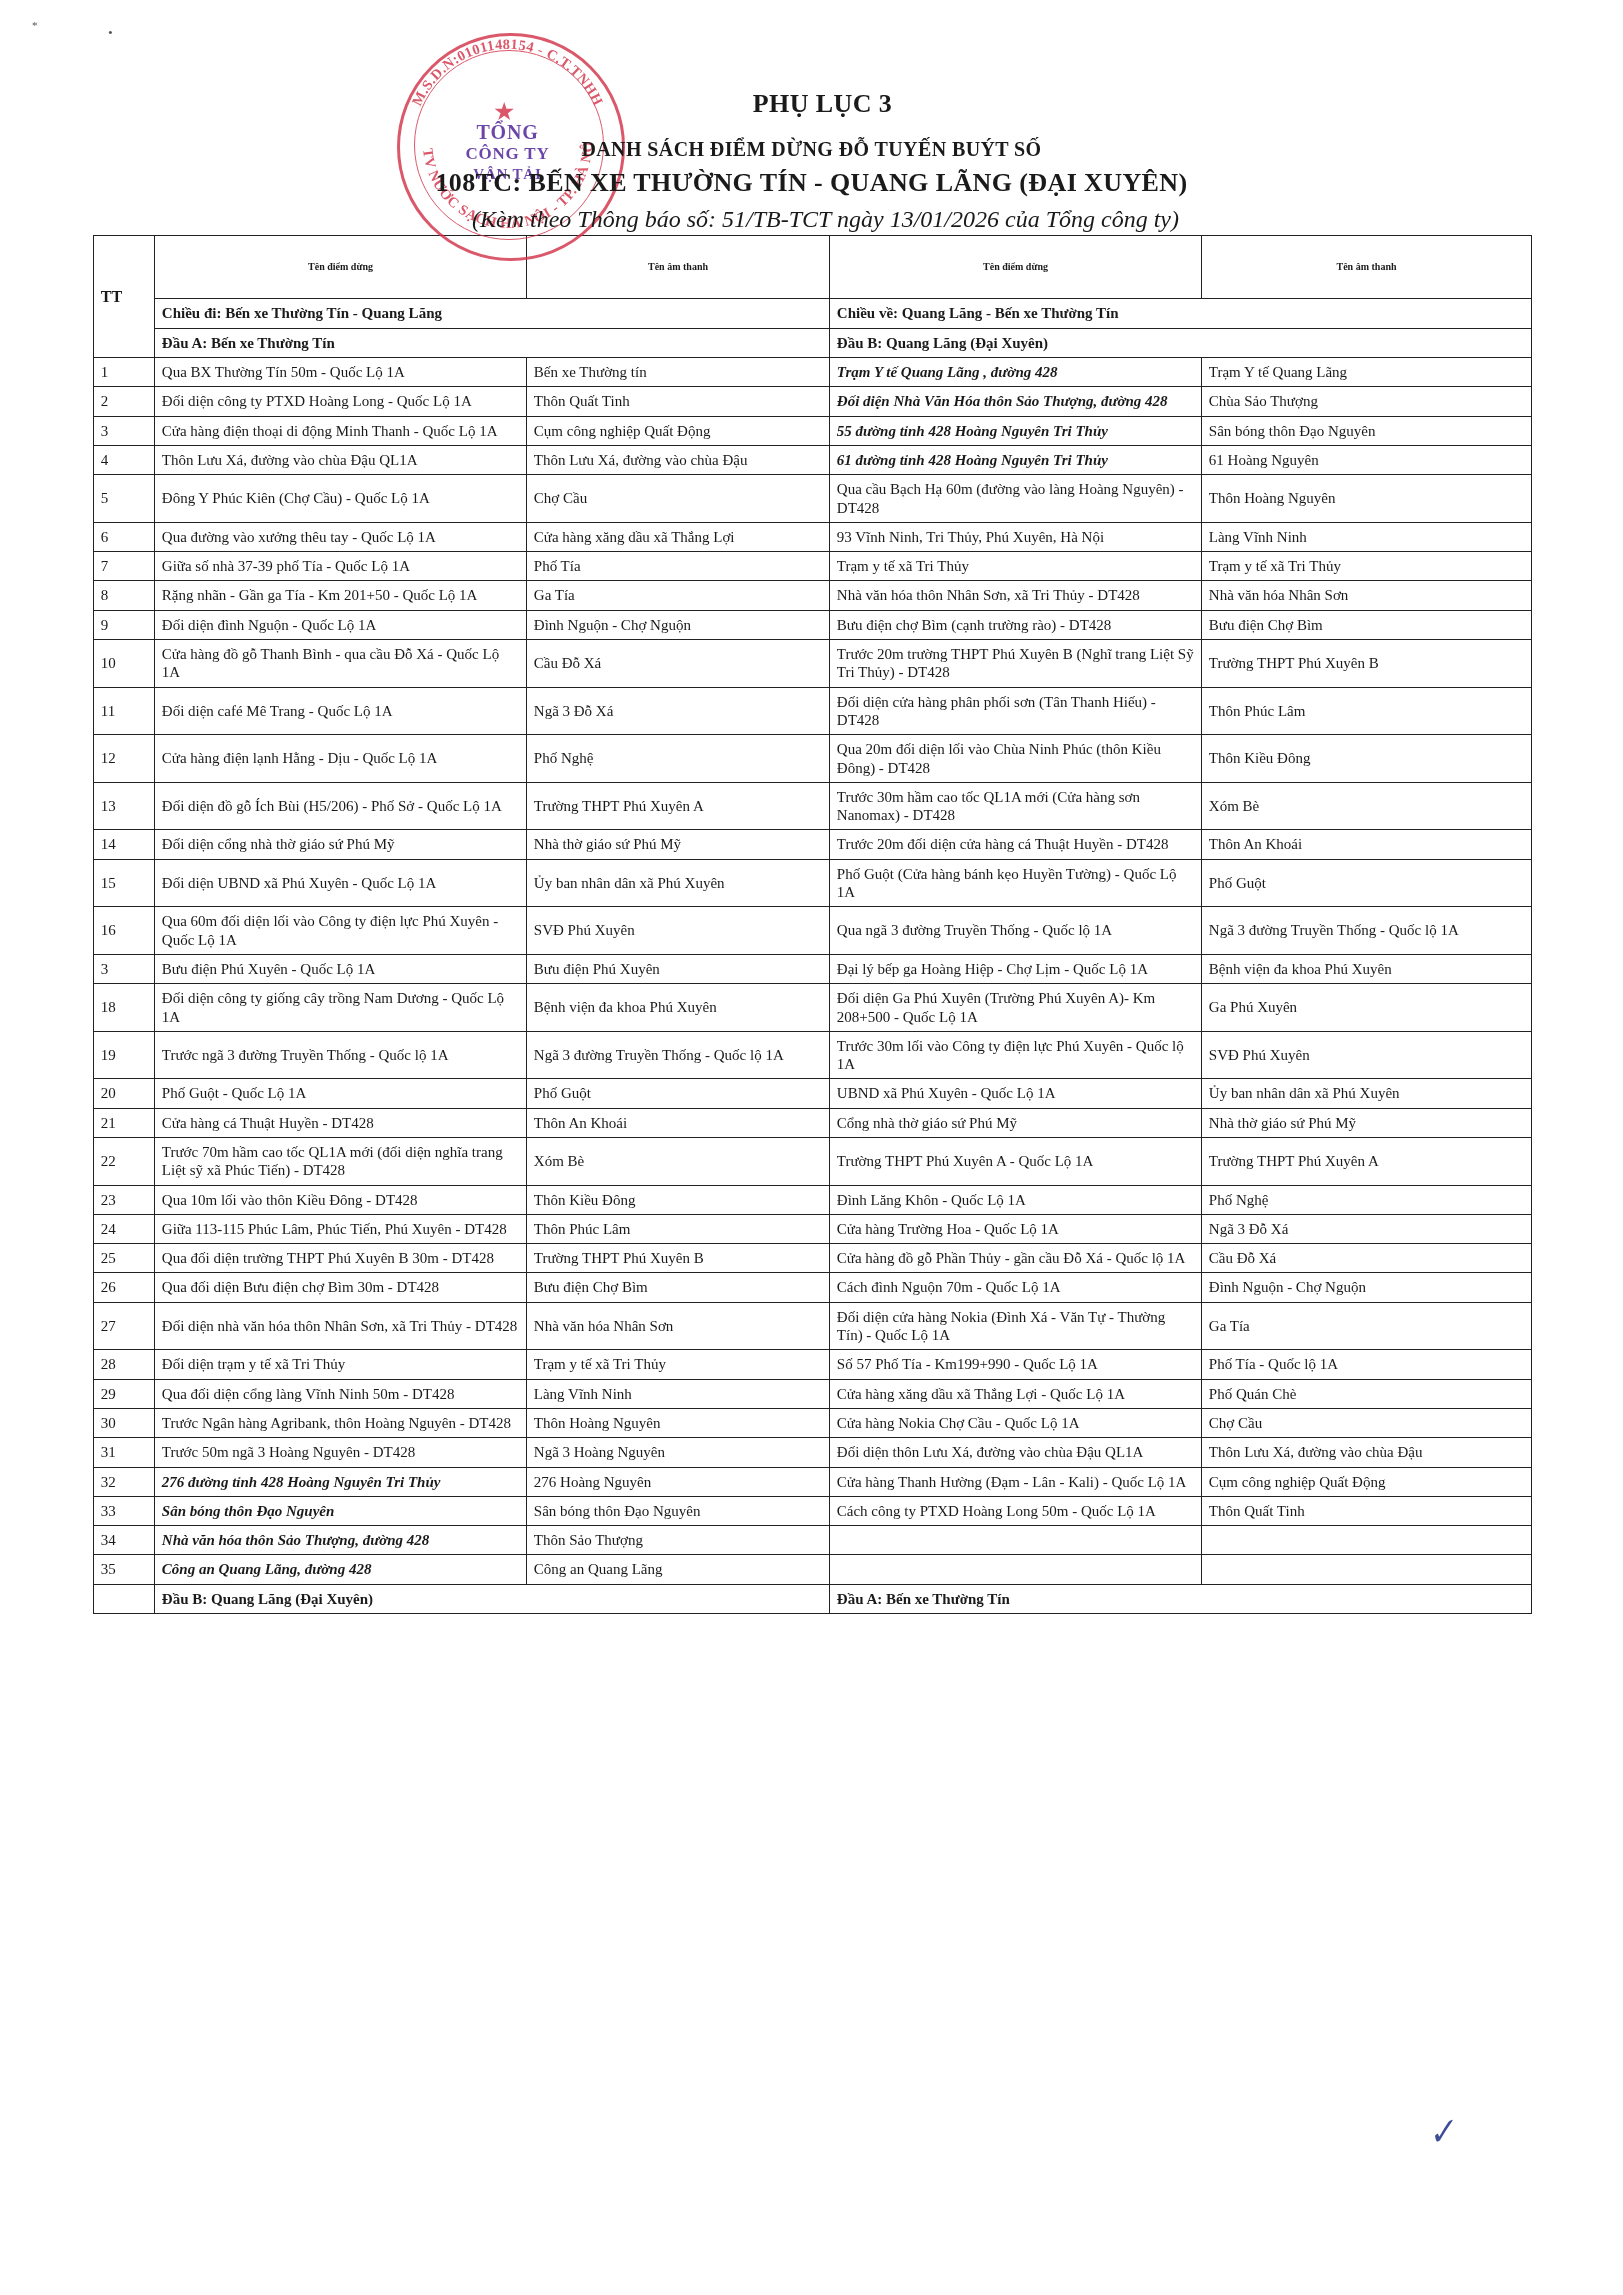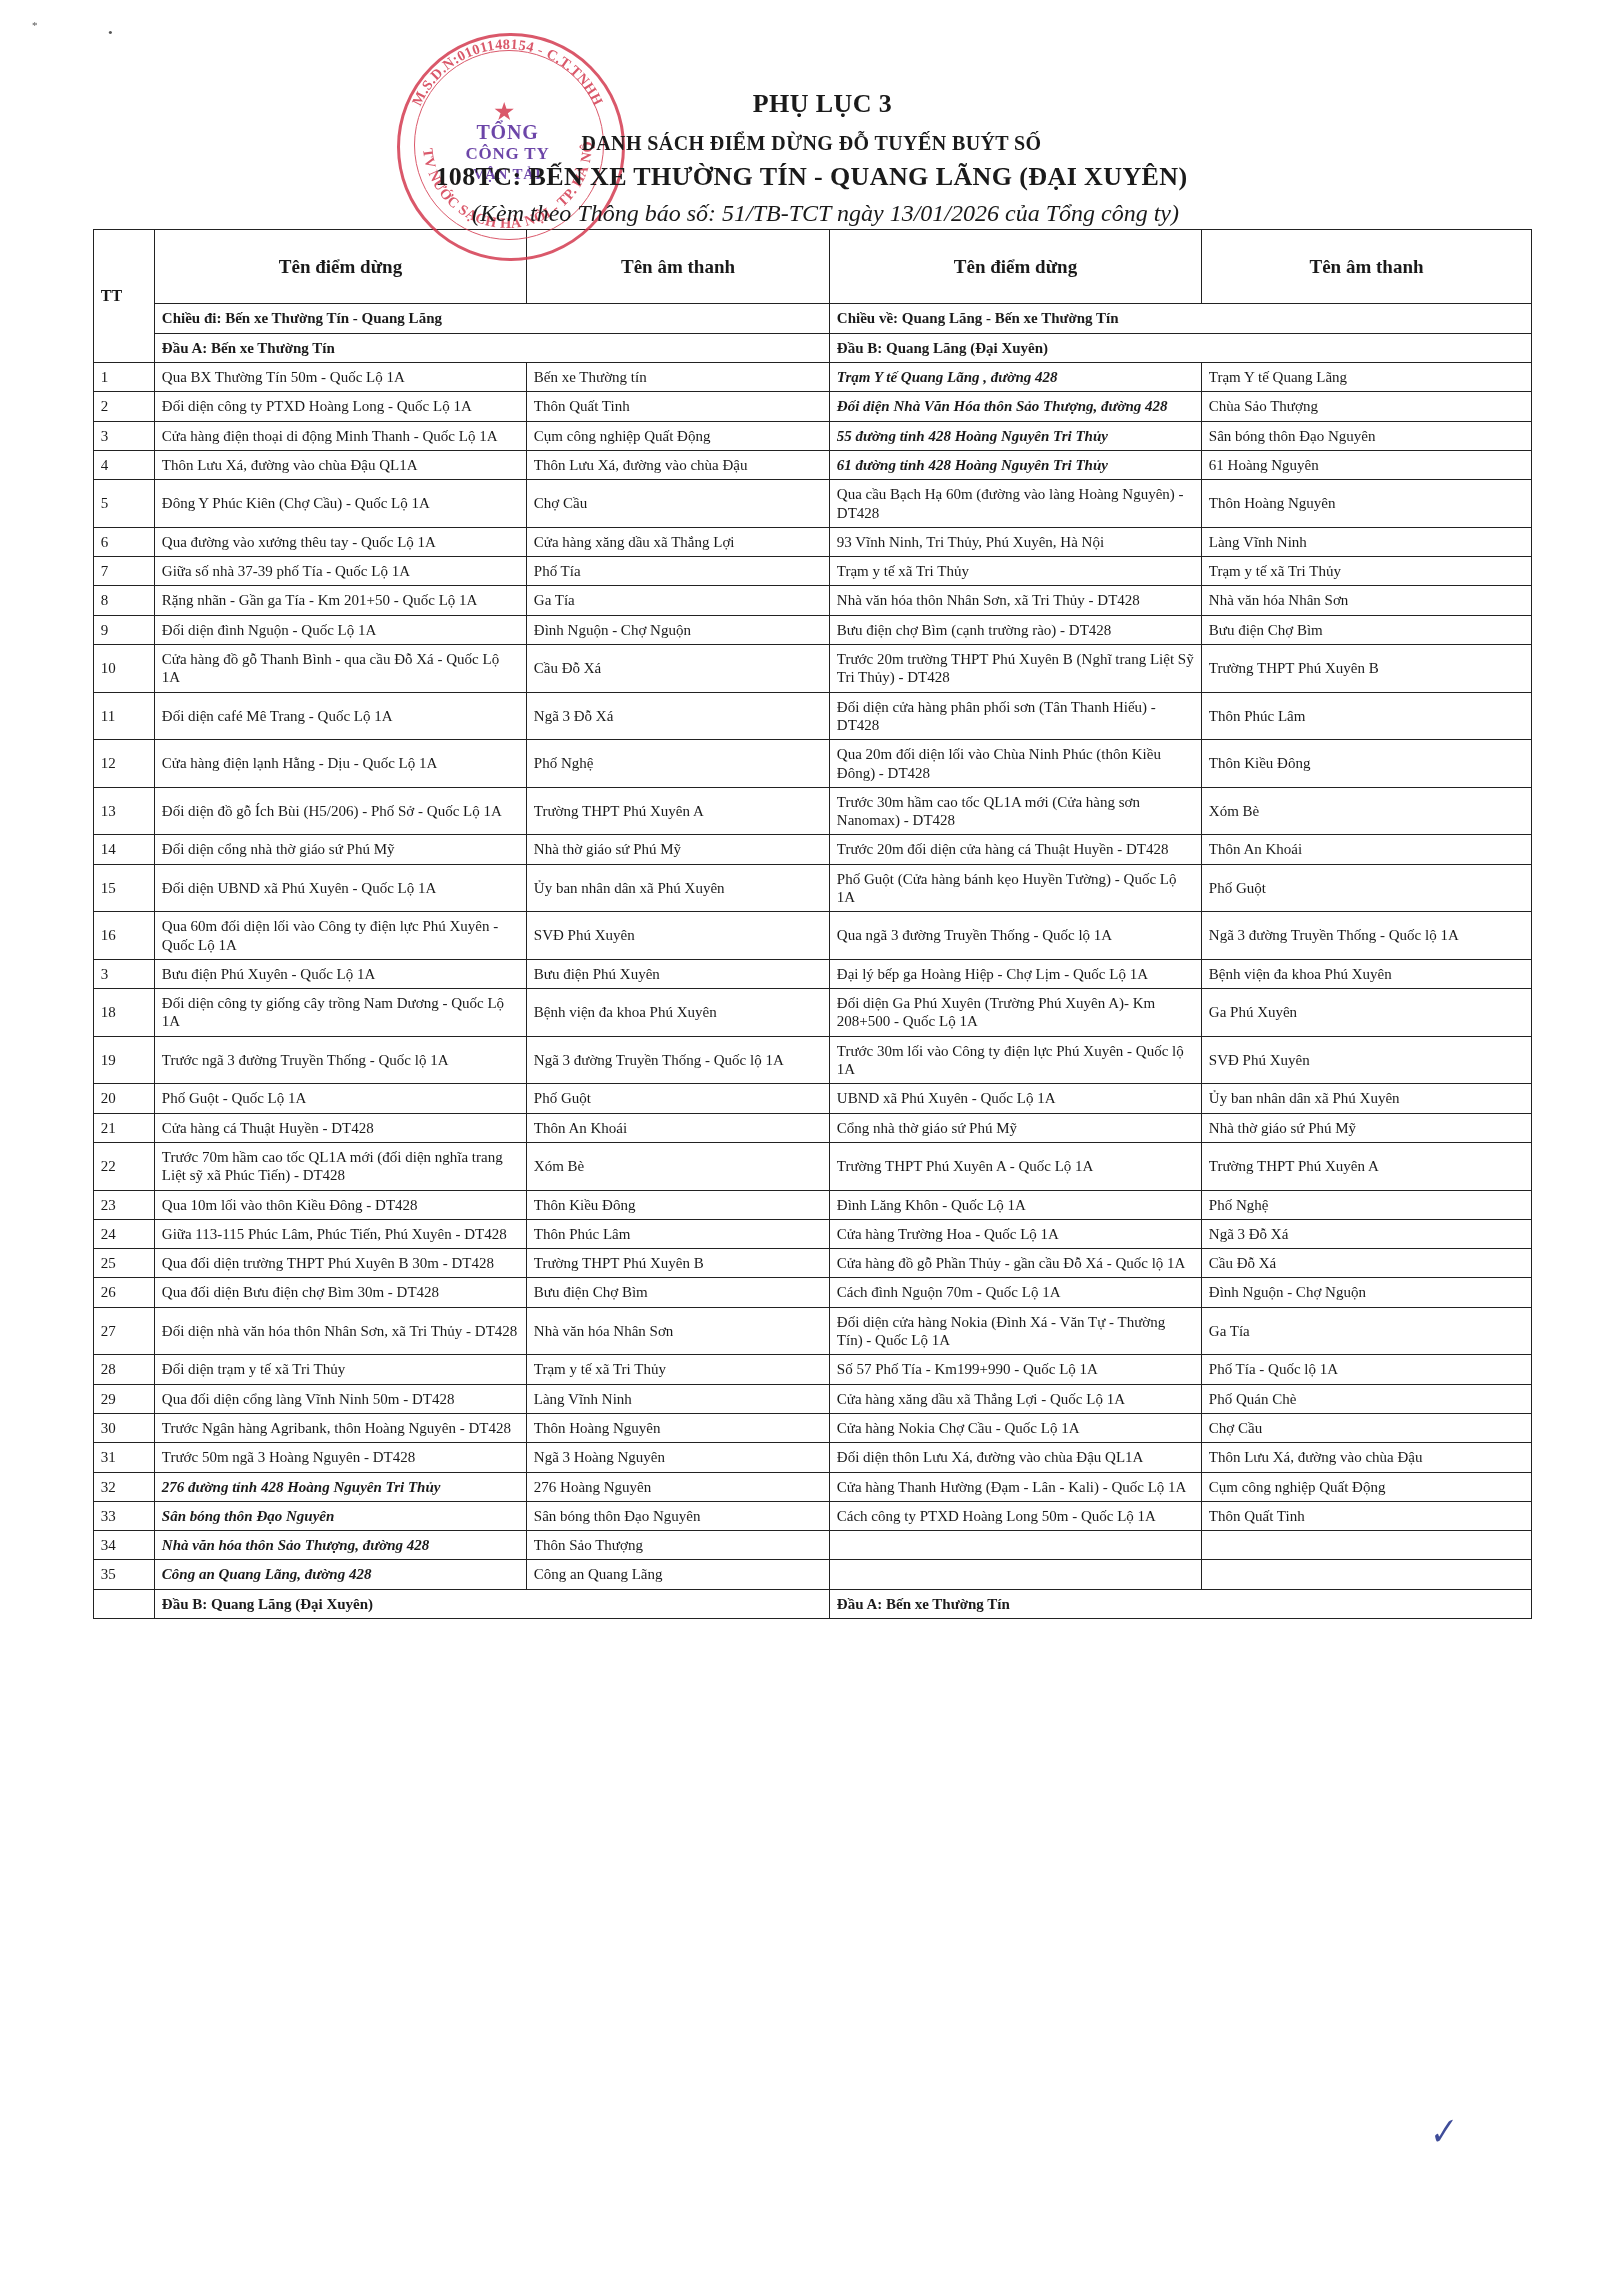--- a/index.html
+++ b/index.html
@@ -89,21 +89,21 @@
   
   .doc-header {
     position: relative;
     padding-top: 89px;
     text-align: center;
   }
   .doc-header .line {
     font-weight: bold;
     letter-spacing: 0.4px;
   }
-  .h-appendix { font-size: 26px; margin-bottom: 13px; padding-left: 22px; }
+  .h-appendix { font-size: 26px; margin-bottom: 19px; padding-left: 22px; }
   .h-title1 { font-size: 20px; margin-bottom: 6.8px; }
   .h-title2 { font-size: 26px; margin-bottom: 8.5px; }
   .h-sub {
     font-size: 24px;
     font-style: italic;
     font-weight: normal;
     margin-bottom: 2px;
     padding-left: 28px;
   }
 
@@ -127,21 +127,21 @@
 
   table.routes td, table.routes th {
     border: 1px solid #222;
     padding: 5px 6.8px;
     vertical-align: middle;
     text-align: left;
   }
   table.routes th {
     text-align: center;
     font-weight: bold;
-    font-size: 19px;
+    font-size: 10px;
     padding: 25px 5px;
   }
   td.num {
     text-align: center;
     font-size: 15px;
   }
   .dir-row td {
     font-weight: bold;
     font-size: 15px;
     padding: 9.3px 8.5px;

